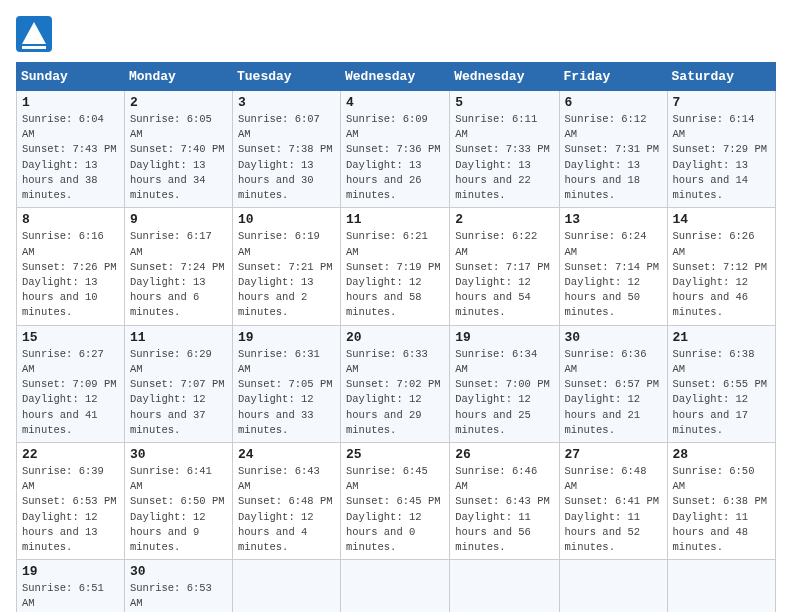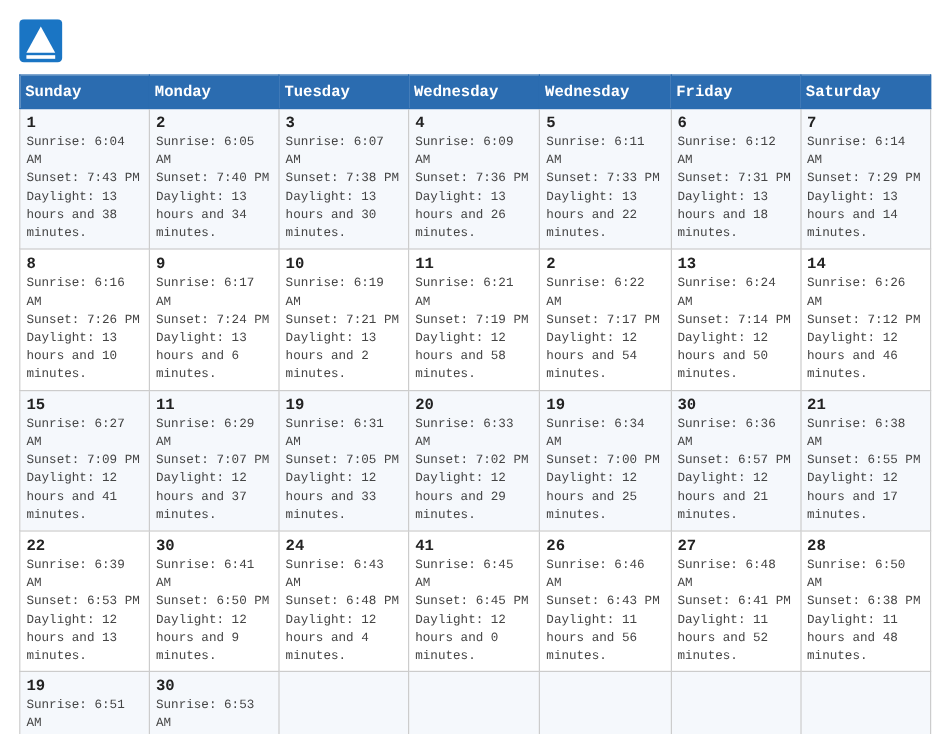--- a/index.html
+++ b/index.html
@@ -211,21 +211,21 @@
         </td>
         <td>
           <span class="day-num">30</span>
           <div class="cell-text">Sunrise: 6:41 AM<br>Sunset: 6:50 PM<br>Daylight: 12 hours and 9 minutes.</div>
         </td>
         <td>
           <span class="day-num">24</span>
           <div class="cell-text">Sunrise: 6:43 AM<br>Sunset: 6:48 PM<br>Daylight: 12 hours and 4 minutes.</div>
         </td>
         <td>
-          <span class="day-num">41</span>
+          <span class="day-num">25</span>
           <div class="cell-text">Sunrise: 6:45 AM<br>Sunset: 6:45 PM<br>Daylight: 12 hours and 0 minutes.</div>
         </td>
         <td>
           <span class="day-num">26</span>
           <div class="cell-text">Sunrise: 6:46 AM<br>Sunset: 6:43 PM<br>Daylight: 11 hours and 56 minutes.</div>
         </td>
         <td>
           <span class="day-num">27</span>
           <div class="cell-text">Sunrise: 6:48 AM<br>Sunset: 6:41 PM<br>Daylight: 11 hours and 52 minutes.</div>
         </td>

